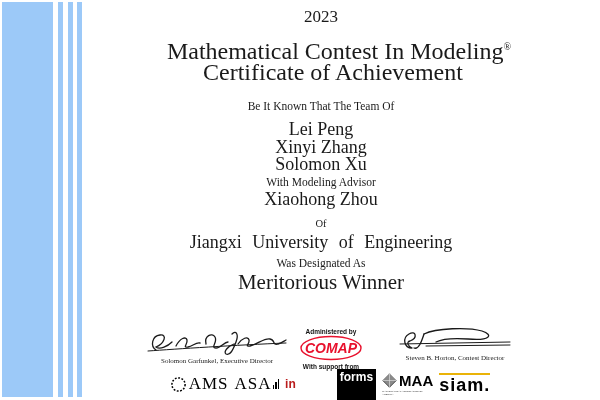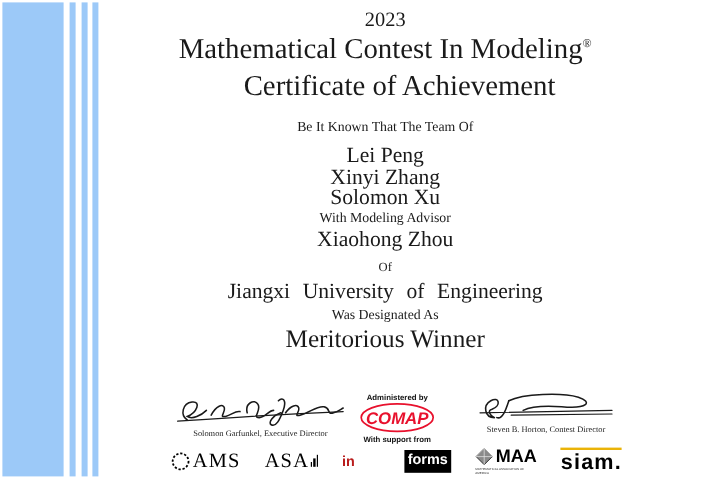--- a/index.html
+++ b/index.html
@@ -13,21 +13,21 @@
   .stripe{position:absolute;top:2px;bottom:3px;background:#9cc9f8;}
   .stripe-wide{left:2px;width:51px;}
   .stripe-1{left:58px;width:5px;}
   .stripe-2{left:68px;width:5px;}
   .stripe-3{left:77px;width:5px;}
 
   
   .content{position:absolute;left:82px;width:478px;top:0;height:396px;}
   .cline{position:absolute;left:0;width:100%;text-align:center;white-space:nowrap;}
   .year{top:7px;font-size:17px;}
-  .title{top:28px;font-size:24px;}
+  .title{top:38px;font-size:24px;margin-left:18px;}
   .title sup{font-size:10px;vertical-align:super;}
   .subtitle{top:59px;font-size:24px;padding-left:12px;}
   .small{font-size:11.5px;}
   .known{top:100px;}
   .name1{top:119px;}
   .name2{top:137px;}
   .name3{top:154px;}
   .bigline{font-size:18px;}
   .advlabel{top:176px;}
   .advname{top:189px;}
@@ -50,35 +50,35 @@
     font-family:"Liberation Sans", sans-serif;font-size:6.5px;color:#111;
     white-space:nowrap;letter-spacing:0;
   }
   .administered{left:300px;width:62px;top:328px;}
   .support{left:296px;width:70px;top:363px;}
   .comap-svg{position:absolute;left:299px;top:335px;}
 
   
   .logos{
     position:absolute;left:192px;top:371px;width:276px;height:26px;
-    display:flex;align-items:center;justify-content:center;gap:20px;
+    display:flex;align-items:center;justify-content:center;gap:6px;
   }
   .logo-group{display:flex;align-items:center;white-space:nowrap;}
   .ams-text,.asa-text{
     font-family:"Liberation Serif", serif;font-size:17px;letter-spacing:1px;color:#000;
   }
   .asa-bars{display:flex;align-items:flex-end;gap:1px;margin-left:1px;}
   .asa-bars i{display:block;width:1.5px;background:#000;}
   .informs-in{
     font-family:"Liberation Sans", sans-serif;font-weight:bold;
     font-size:12px;color:#b91c1c;margin-right:1px;text-align:right;
   }
   .informs-box{
     background:#000;color:#fff;font-family:"Liberation Sans", sans-serif;
-    font-weight:bold;font-size:12px;padding:1px 3px 4px 3px;margin-left:40px;
+    font-weight:bold;font-size:12px;padding:1px 3px 16px 3px;margin-left:40px;
   }
   .maa-wrap{display:flex;flex-direction:column;align-items:center;}
   .maa-row{display:flex;align-items:center;gap:2px;}
   .maa-text{font-family:"Liberation Sans", sans-serif;font-weight:bold;font-size:15px;color:#000;}
   .maa-tagline{
     font-family:"Liberation Sans", sans-serif;font-size:2.5px;color:#333;
     margin-top:1px;letter-spacing:0;
   }
   .siam-text{
     font-family:"Liberation Sans", sans-serif;font-weight:bold;font-size:18px;

